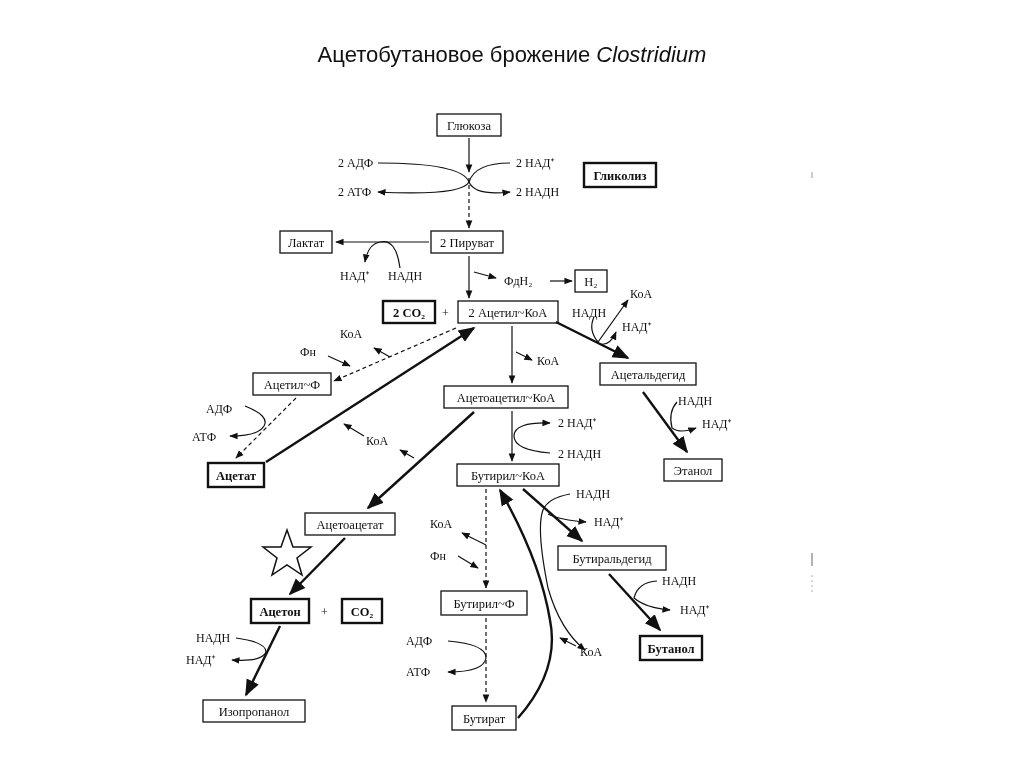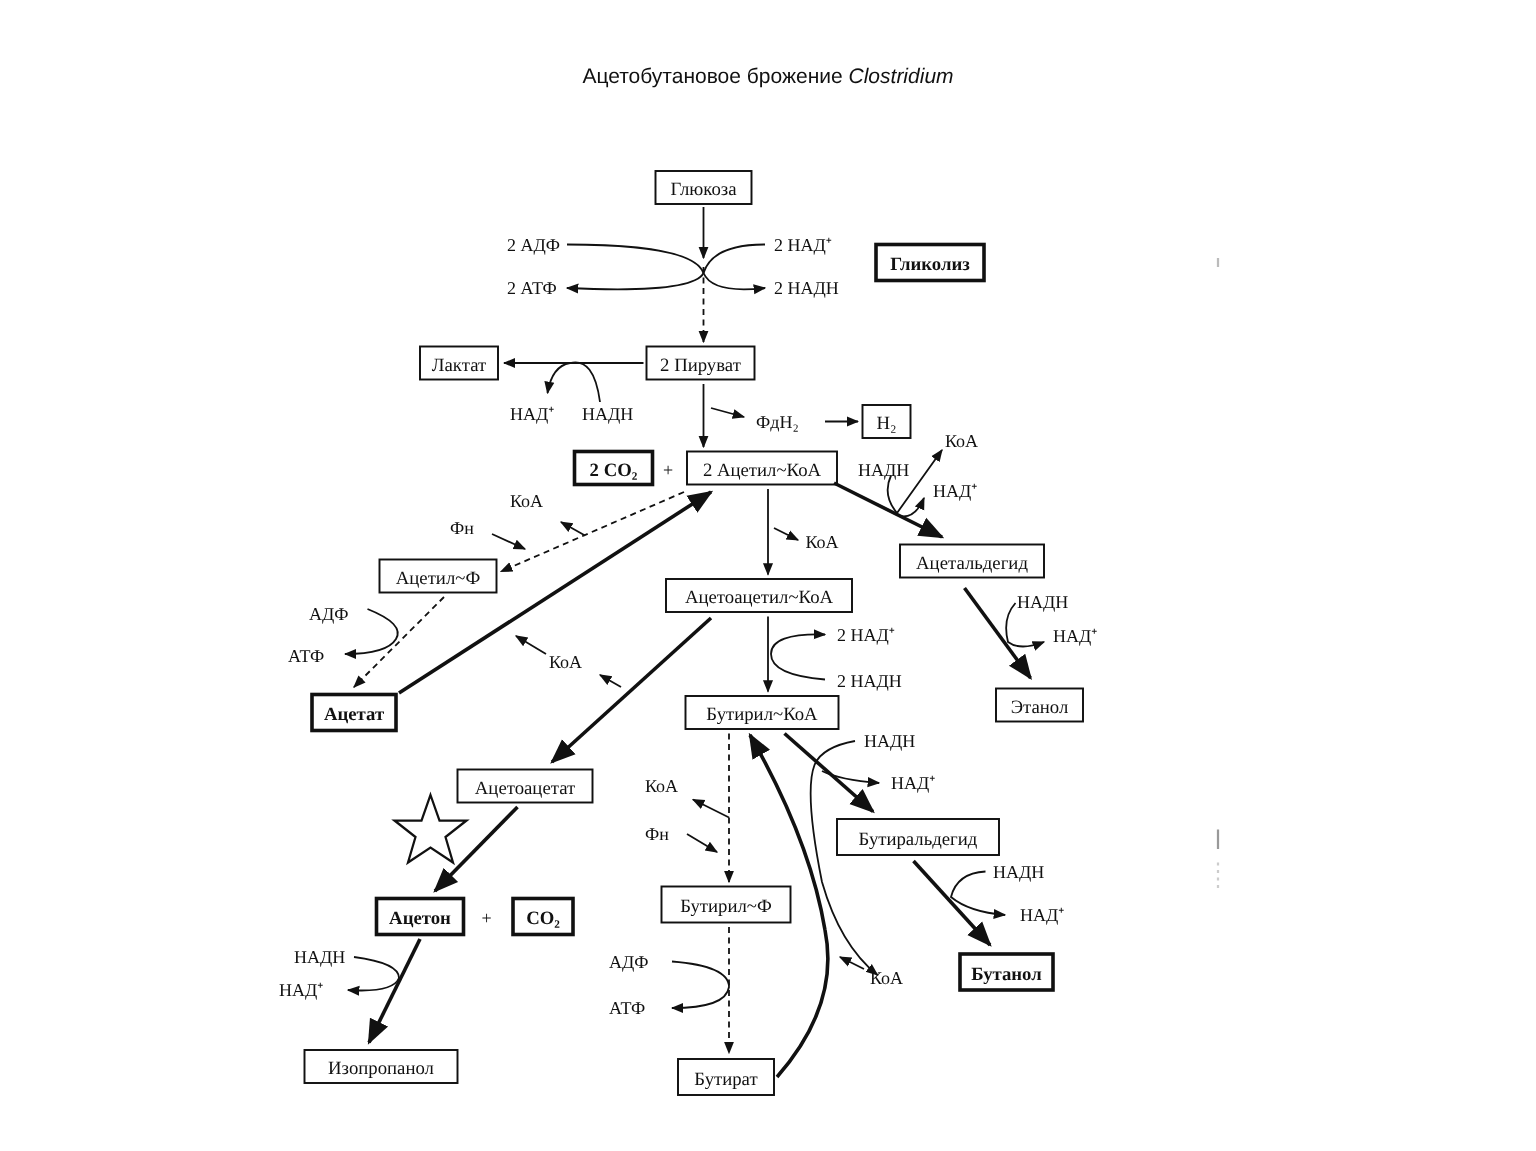--- a/index.html
+++ b/index.html
@@ -1,19 +1,19 @@
 <!DOCTYPE html>
 <html><head>
 <meta charset="utf-8">
 <style>
   html, body { margin: 0; padding: 0; background: #ffffff; }
   body { width: 1024px; height: 767px; position: relative; overflow: hidden; }
   .title {
     position: absolute; left: 0; top: 42px; width: 1024px; text-align: center;
-    font-family: "Liberation Sans", sans-serif; font-size: 14px; color: #111;
+    font-family: "Liberation Sans", sans-serif; font-size: 22px; color: #111;
   }
   .title i { font-style: italic; }
   svg#diagram { position: absolute; left: 0; top: 0; }
   .node rect { fill: #fff; stroke: #111; stroke-width: 1.3; }
   .node.bold rect { stroke-width: 2.4; }
   .node text, .lbl {
     font-family: "Liberation Serif", serif; font-size: 12.5px; fill: #111;
   }
   .node.bold text { font-weight: bold; }
   .lbl { font-size: 12px; }

